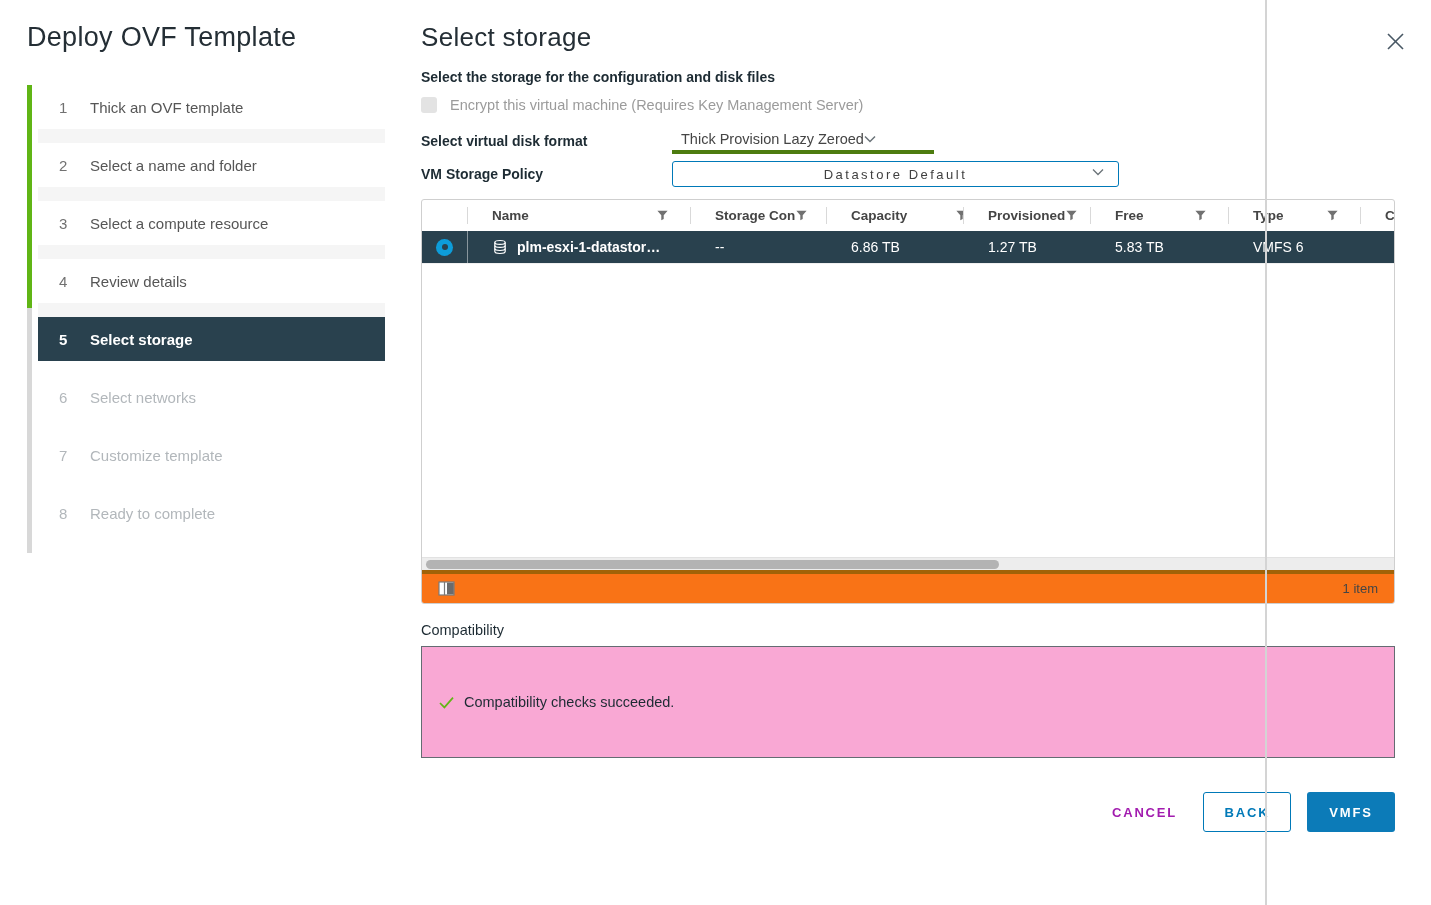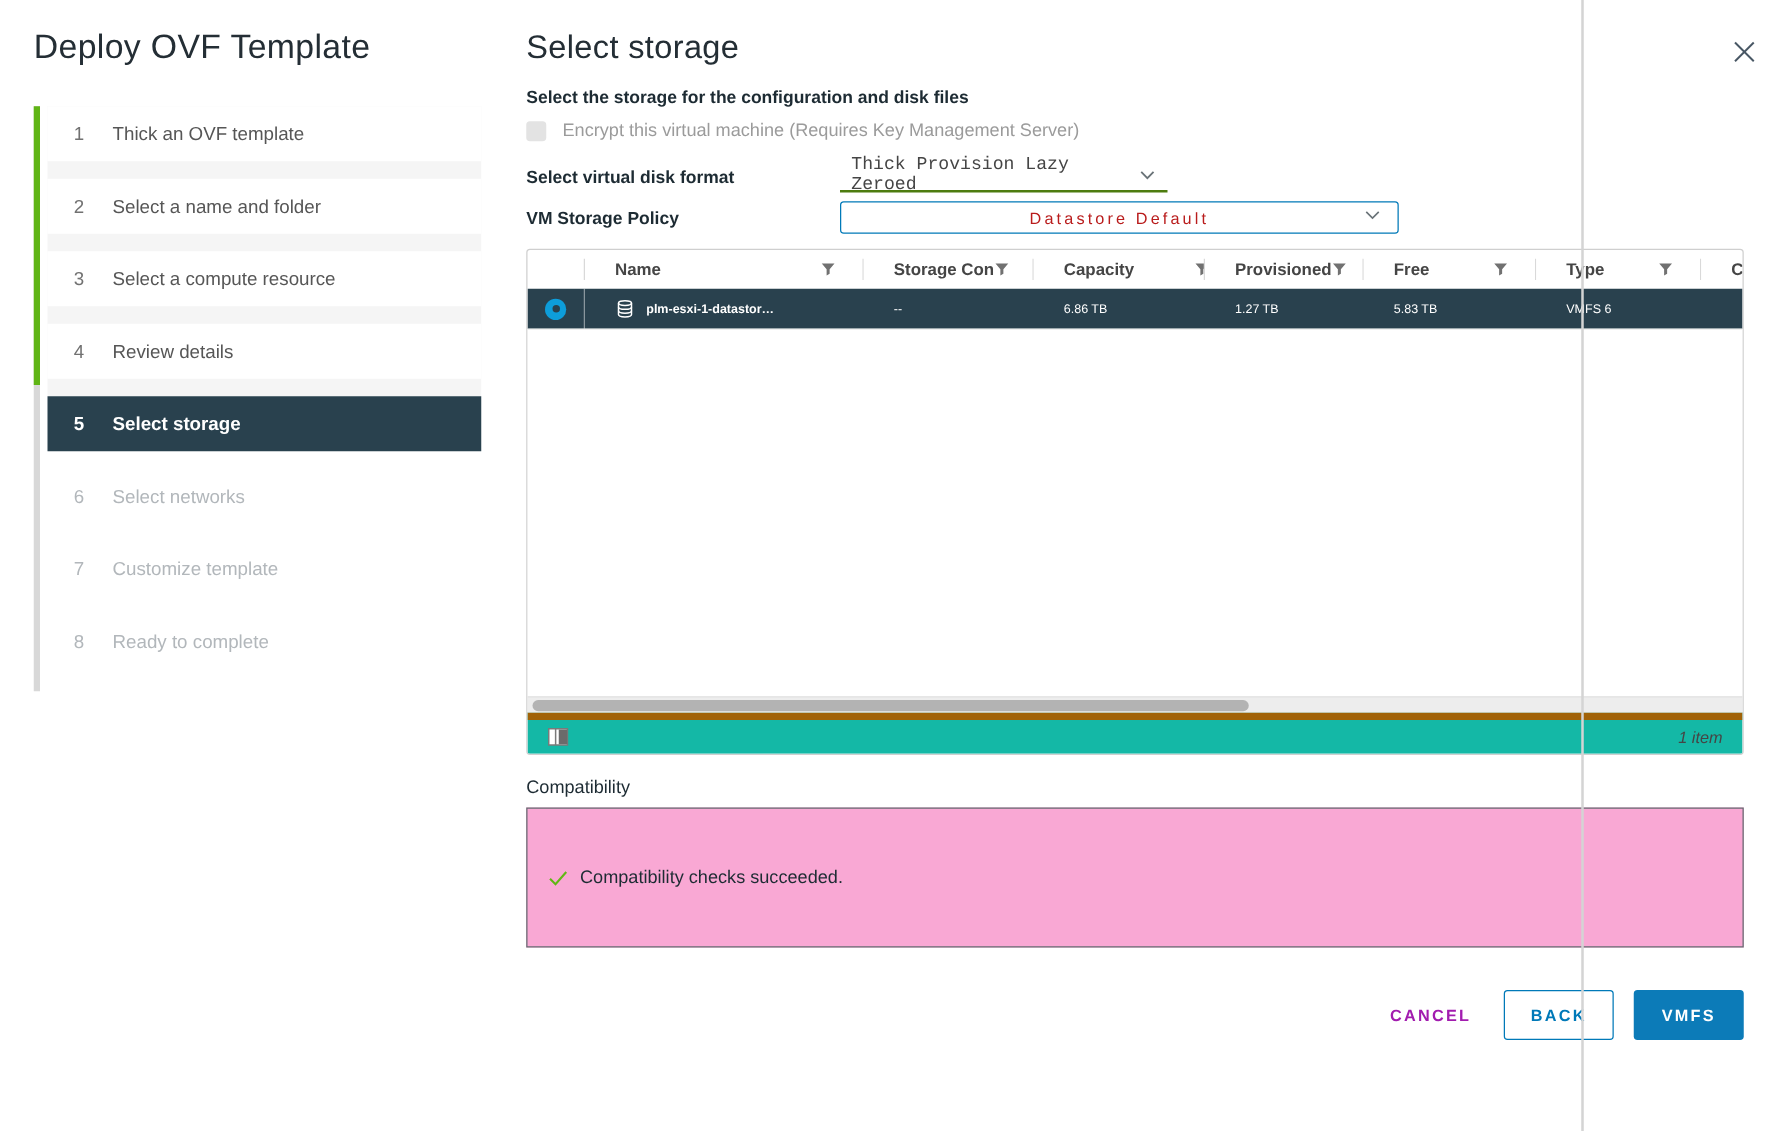--- a/index.html
+++ b/index.html
@@ -30,48 +30,48 @@
   .page-title { font-size:26px; font-weight:400; letter-spacing:.3px; margin-bottom:16px; }
   .close-btn { position:absolute; top:28px; right:23px; width:26px; height:26px; cursor:pointer; display:flex; align-items:center; justify-content:center; }
   .subtitle { font-size:14px; font-weight:700; color:#1d2b33; margin-bottom:12px; }
 
   .encrypt-row { display:flex; align-items:center; margin-bottom:14px; }
   .checkbox-disabled { width:16px; height:16px; background:#e3e3e3; border-radius:3px; margin-right:13px; }
   .encrypt-label { font-size:14.5px; color:#9b9b9b; }
 
   .form-row { display:flex; align-items:center; }
   .form-label { width:251px; font-size:14px; font-weight:700; color:#1d2b33; }
-  .select-underline { display:flex; align-items:center; justify-content:center; width:262px; height:27px; padding:0 10px 0 9px; border-bottom:2px solid #4d7c0f; cursor:pointer;font-family:Liberation Mono, monospace; }
+  .select-underline { display:flex; align-items:center; justify-content:flex-start; width:262px; height:27px; padding:0 10px 0 9px; border-bottom:4px solid #4d7c0f; cursor:pointer; }
   .select-underline .sel-text { font-size:14.5px; color:#454545; }
   .format-row { margin-bottom:7px; }
   .combo-box { display:flex; align-items:center; width:447px; height:26px; border:1px solid #0079b8; border-radius:3px; cursor:pointer; position:relative; justify-content:center; }
-  .combo-box .sel-text { font-size:13px; letter-spacing:2.5px; color:#b91c1c; }
+  .combo-box .sel-text { font-size:13px; letter-spacing:2.5px; color:#404040; }
   .combo-box .chev { position:absolute; right:14px; top:6px; }
   .policy-row { margin-bottom:12px; }
   .drs-row { display:flex; align-items:center; margin-bottom:24px; }
   .checkbox-empty { width:17px; height:17px; background:#fff; border:1.5px solid #5f6a71; border-radius:3px; margin-right:12px; cursor:pointer; }
   .drs-label { font-size:14.5px; color:#1d2b33; }
 
   
   .grid { width:974px; height:405px; border:1px solid #cfcfcf; border-radius:3px; background:#fff; display:flex; flex-direction:column; overflow:hidden; margin-bottom:18px; }
   .grid-header { display:flex; height:31px; flex:0 0 31px; align-items:center; }
   .gh-cell { height:100%; display:flex; align-items:center; font-size:13.5px; font-weight:700; color:#454545; padding-left:24px; position:relative; overflow:hidden; white-space:nowrap; }
   .gh-cell .sep { position:absolute; right:0; top:7px; height:17px; width:1px; background:#d9d9d9; }
   .gh-cell .funnel { margin-left:auto; margin-right:22px; flex:0 0 auto; }
   .gh-radio { width:46px; flex:0 0 46px; padding-left:0; }
   .grid-row { display:flex; height:32px; flex:0 0 32px; align-items:center; background:#29414e; color:#fff; }
-  .gr-cell { height:100%; display:flex; align-items:center; font-size:10px; padding-left:24px; overflow:hidden; white-space:nowrap; position:relative; }
+  .gr-cell { height:100%; display:flex; align-items:center; font-size:14px; padding-left:24px; overflow:hidden; white-space:nowrap; position:relative; }
   .gr-radio { width:46px; flex:0 0 46px; padding-left:0; justify-content:center; border-right:1px solid rgba(255,255,255,.45); }
   .radio-selected { width:17px; height:17px; border-radius:50%; background:#0d9dda; position:relative; cursor:pointer; }
   .radio-selected::after { content:""; position:absolute; left:5.5px; top:5.5px; width:6px; height:6px; border-radius:50%; background:#29414e; }
   .gr-name { font-weight:700; gap:9px; }
   .grid-body { flex:1 1 auto; background:#fff; border-top:1px solid #f0f0f0; }
   .grid-hscroll { flex:0 0 13px; background:#ededed; border-top:1px solid #e2e2e2; position:relative; }
   .hscroll-thumb { position:absolute; left:4px; top:2px; width:573px; height:9px; border-radius:5px; background:#b3b3b3; cursor:grab; }
-  .grid-footer { flex:0 0 33px; background:#14b8a6; border-top:6px solid #a16207; display:flex; align-items:center; padding:0 16px;font-style:italic; }
+  .grid-footer { flex:0 0 33px; background:#f97316; border-top:4px solid #a16207; display:flex; align-items:center; padding:0 16px; }
   .footer-count { margin-left:auto; font-size:13px; color:#454545; }
   .col-picker { cursor:pointer; display:flex; }
 
   
   .compat-label { font-size:14.5px; color:#1d2b33; margin-bottom:8px; }
   .compat-box { width:974px; height:112px; border:1px solid #646c72; background:#f9a8d4; padding:18px 16px; display:flex; align-items:center; gap:9px; margin-bottom:34px; }
   .compat-msg { font-size:14.5px; color:#1d2b33; }
 
   
   .btn-bar { width:974px; display:flex; justify-content:flex-end; align-items:center; }

